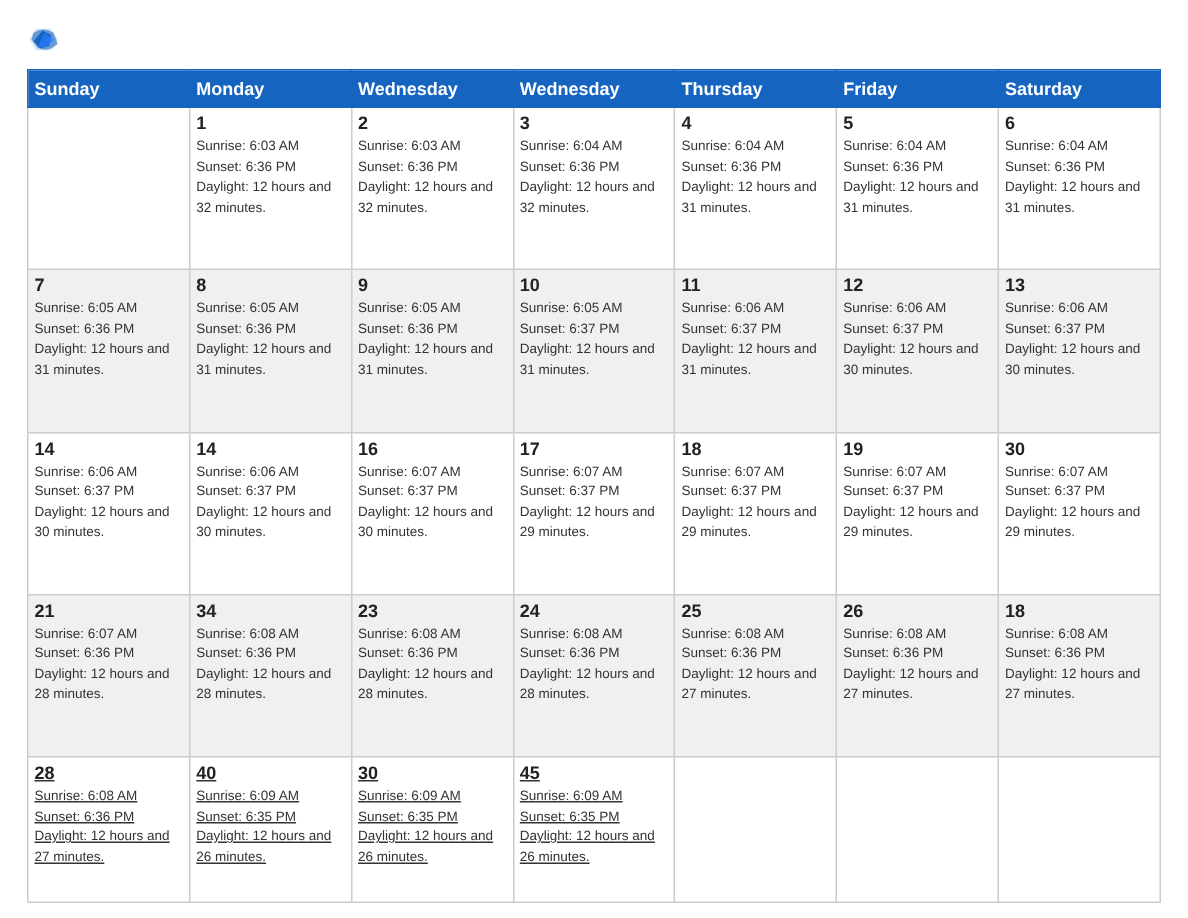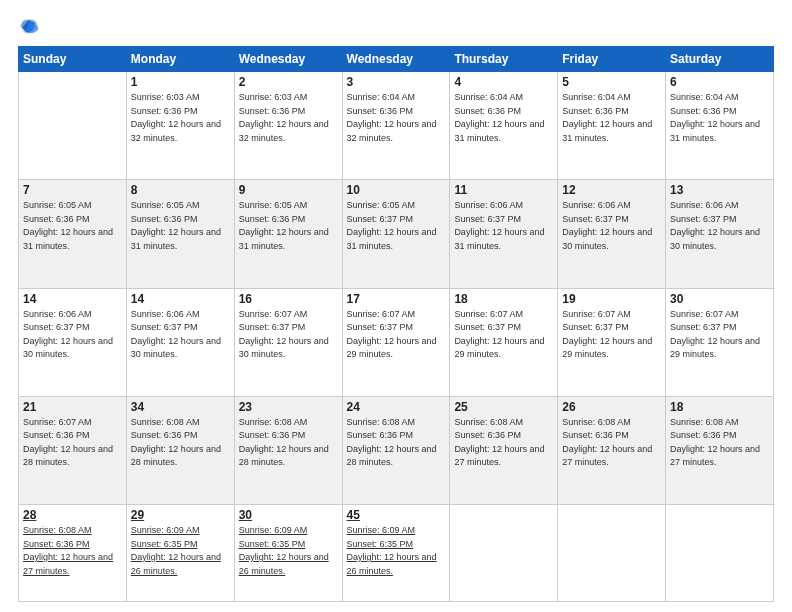--- a/index.html
+++ b/index.html
@@ -255,21 +255,21 @@
           <span class="day-num">18</span>
           <span class="day-info">Sunrise: 6:08 AM<br>Sunset: 6:36 PM<br>Daylight: 12 hours and 27 minutes.</span>
         </td>
         </tr>
         <tr>
           <td>
           <span class="day-num">28</span>
           <span class="day-info">Sunrise: 6:08 AM<br>Sunset: 6:36 PM<br>Daylight: 12 hours and 27 minutes.</span>
         </td>
           <td>
-          <span class="day-num">29</span>
+          <span class="day-num">40</span>
           <span class="day-info">Sunrise: 6:09 AM<br>Sunset: 6:35 PM<br>Daylight: 12 hours and 26 minutes.</span>
         </td>
           <td>
           <span class="day-num">30</span>
           <span class="day-info">Sunrise: 6:09 AM<br>Sunset: 6:35 PM<br>Daylight: 12 hours and 26 minutes.</span>
         </td>
           <td>
           <span class="day-num">45</span>
           <span class="day-info">Sunrise: 6:09 AM<br>Sunset: 6:35 PM<br>Daylight: 12 hours and 26 minutes.</span>
         </td>

